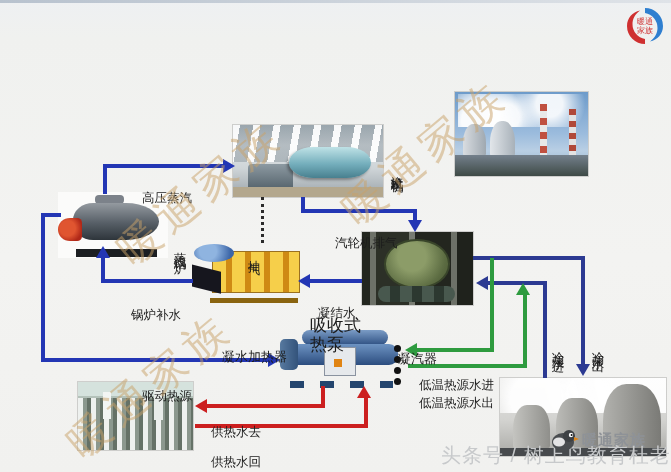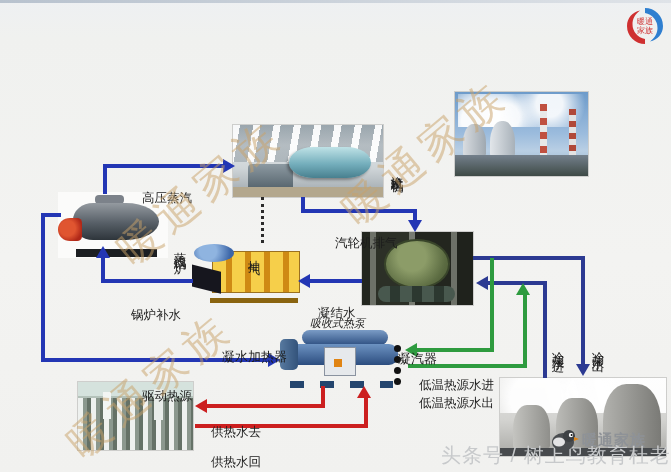--- a/index.html
+++ b/index.html
@@ -96,22 +96,22 @@
                radial-gradient(circle at 52% 45%,rgba(255,255,255,.95) 0 22%,transparent 48%),
                radial-gradient(circle at 84% 30%,rgba(255,255,255,.95) 0 24%,transparent 50%);}
   #img-towers .t1{left:8%;top:34%;width:22%;height:56%;background:linear-gradient(90deg,#c4c4c0,#8f8f8b);border-radius:38% 38% 5% 5%/55% 55% 5% 5%;}
   #img-towers .t2{left:34%;top:26%;width:25%;height:64%;background:linear-gradient(90deg,#bcbcb8,#868682);border-radius:38% 38% 5% 5%/55% 55% 5% 5%;}
   #img-towers .t3{left:62%;top:8%;width:35%;height:82%;background:linear-gradient(90deg,#b2b2ae,#7a7a76);border-radius:40% 40% 5% 5%/58% 58% 5% 5%;}
   #img-towers .base{left:0;bottom:0;width:100%;height:10%;
     background:#474a4d;}
   
   .effect{position:absolute;left:447px;top:183px;width:170px;font-size:14px;line-height:1.32;
     color:#101010;z-index:6;}
-  .hp-label{position:absolute;left:310px;top:317px;width:58px;font-size:11px;line-height:1.1;
-    color:var(--label-dark);z-index:6;font-style:italic;}
+  .hp-label{position:absolute;left:310px;top:317px;width:58px;font-size:17px;line-height:1.1;
+    color:var(--label-dark);z-index:6;}
   .dotted-line{position:absolute;left:261px;top:197px;height:46px;width:0;
     border-left:3px dotted #2b2b2b;z-index:4;}
   
   .footer-brand{position:absolute;left:582px;top:431px;font-size:15px;font-weight:bold;
     color:#8e9297;letter-spacing:1px;z-index:8;}
   .footer-credit{position:absolute;left:441px;top:442px;font-size:20px;color:#c7c9cb;
     letter-spacing:1px;z-index:8;white-space:nowrap;}
   .bird{position:absolute;left:549px;top:428px;width:30px;height:24px;z-index:9;}
   .logo{position:absolute;left:624px;top:5px;width:42px;height:42px;z-index:8;}
 </style>

